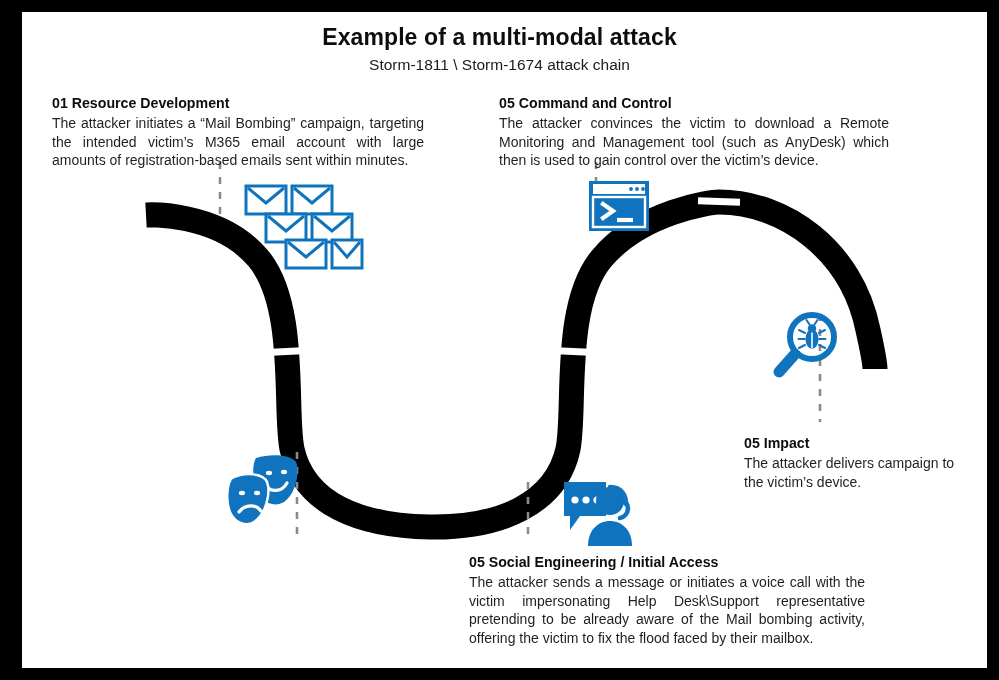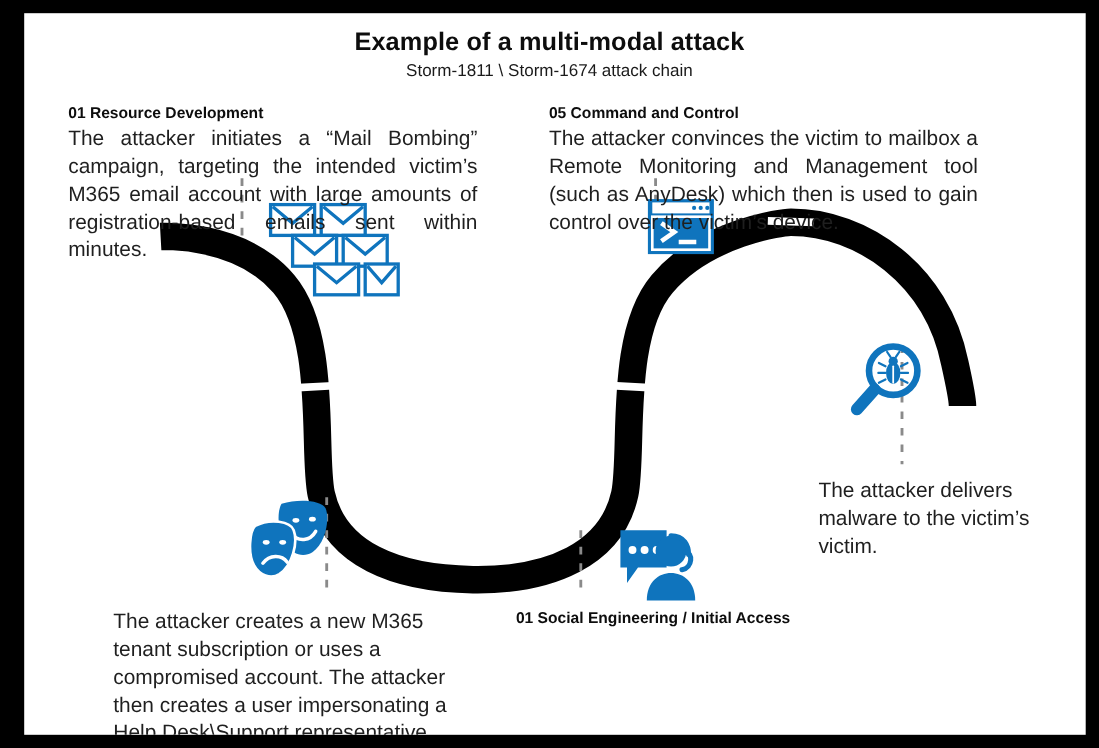--- a/index.html
+++ b/index.html
@@ -7,24 +7,24 @@
   #frame{position:relative;width:999px;height:680px;background:#000;box-sizing:border-box;}
   #canvas{position:absolute;left:22px;top:12px;width:965px;height:656px;background:#fff;overflow:hidden;}
 
   .t-title{position:absolute;left:0;top:12px;width:955px;text-align:center;
     font-size:23px;font-weight:bold;color:#0d0d0d;letter-spacing:.1px;}
   .t-sub{position:absolute;left:0;top:44px;width:955px;text-align:center;
     font-size:15.5px;color:#1a1a1a;}
 
   .blk{position:absolute;color:#171717;}
   .blk .hd{font-size:14.2px;font-weight:bold;color:#0d0d0d;margin-bottom:1px;line-height:1.34;}
-  .blk .bd{font-size:19px;line-height:1.335;color:#1f1f1f;}
+  .blk .bd{font-size:14px;line-height:1.335;color:#1f1f1f;}
   .just .bd{text-align:justify;text-justify:inter-word;}
 
-  #b01{left:30px;top:82px;width:372px;margin-left:10px;}
+  #b01{left:30px;top:82px;width:372px;}
   #b04{left:477px;top:82px;width:390px;}
   #b05{left:722px;top:422px;width:230px;}
   #b02{left:81px;top:541px;width:330px;}
   #b03{left:447px;top:541px;width:396px;}
 
   svg{position:absolute;left:0;top:0;width:955px;height:656px;overflow:visible;}
   .ic{position:absolute;}
 </style>
 </head>
 <body>
@@ -161,29 +161,30 @@
       </g>
     </svg>
 
     <div class="blk just" id="b01">
       <div class="hd">01 Resource Development</div>
       <div class="bd">The attacker initiates a “Mail Bombing” campaign, targeting the intended victim’s M365 email account with large amounts of registration-based emails sent within minutes.</div>
     </div>
 
     <div class="blk just" id="b04">
       <div class="hd">05 Command and Control</div>
-      <div class="bd">The attacker convinces the victim to mailbox a Remote Monitoring and Management tool (such as AnyDesk) which then is used to gain control over the victim’s device.</div>
+      <div class="bd">The attacker convinces the victim to download a Remote Monitoring and Management tool (such as AnyDesk) which then is used to gain control over the victim’s device.</div>
     </div>
 
     <div class="blk" id="b05">
-      <div class="bd">The attacker delivers malware to the victim’s victim.</div>
+      <div class="hd">05 Impact</div>
+      <div class="bd">The attacker delivers campaign to the victim’s device.</div>
     </div>
 
     <div class="blk" id="b02">
-      <div class="bd">The attacker creates a new M365 tenant subscription or uses a compromised account. The attacker then creates a user impersonating a Help Desk\Support representative.</div>
     </div>
 
     <div class="blk just" id="b03">
-      <div class="hd">01 Social Engineering / Initial Access</div>
+      <div class="hd">05 Social Engineering / Initial Access</div>
+      <div class="bd">The attacker sends a message or initiates a voice call with the victim impersonating Help Desk\Support representative pretending to be already aware of the Mail bombing activity, offering the victim to fix the flood faced by their mailbox.</div>
     </div>
 
   </div>
 </div>
 
 </body></html>

